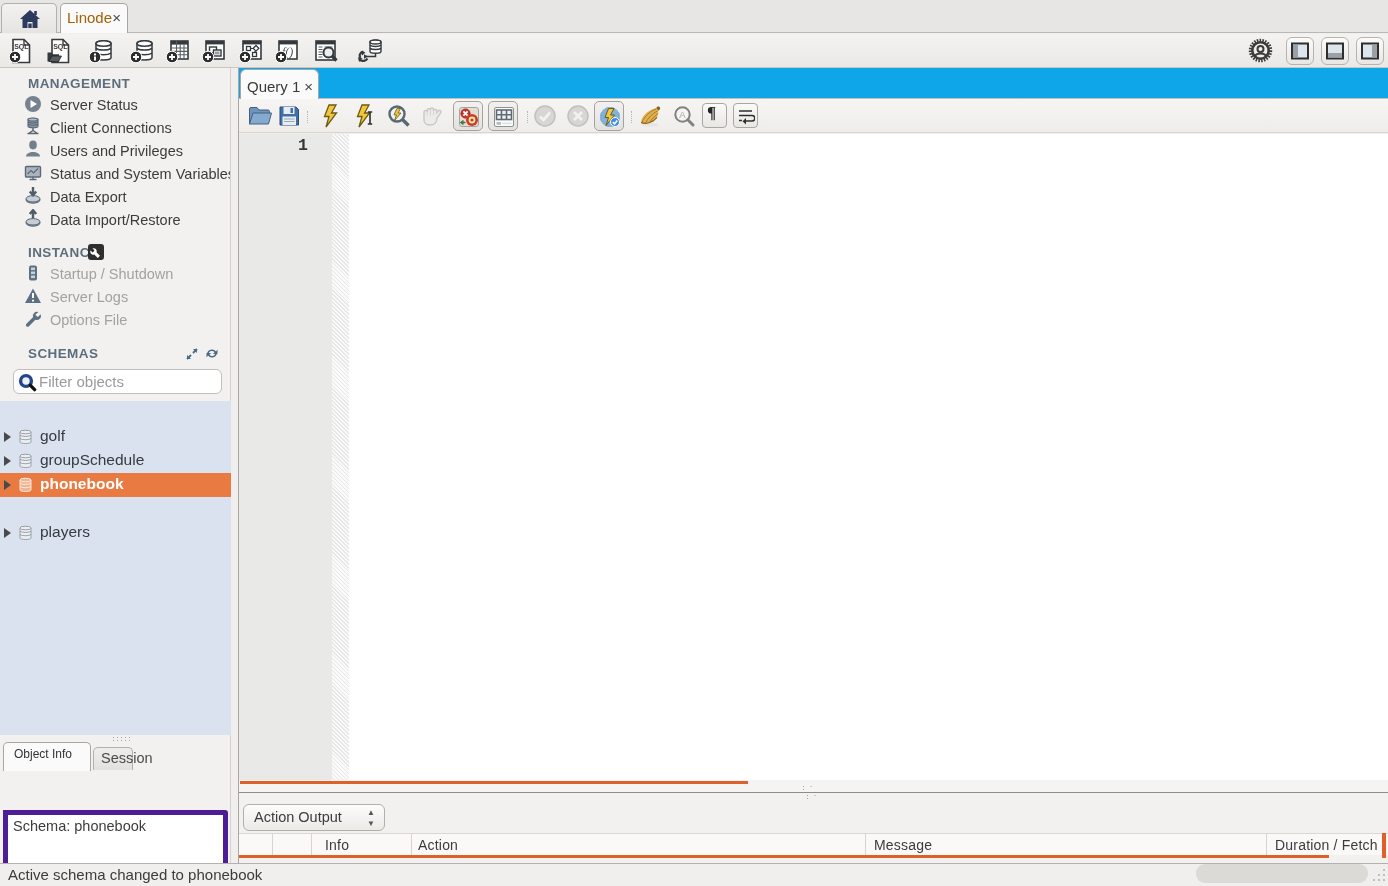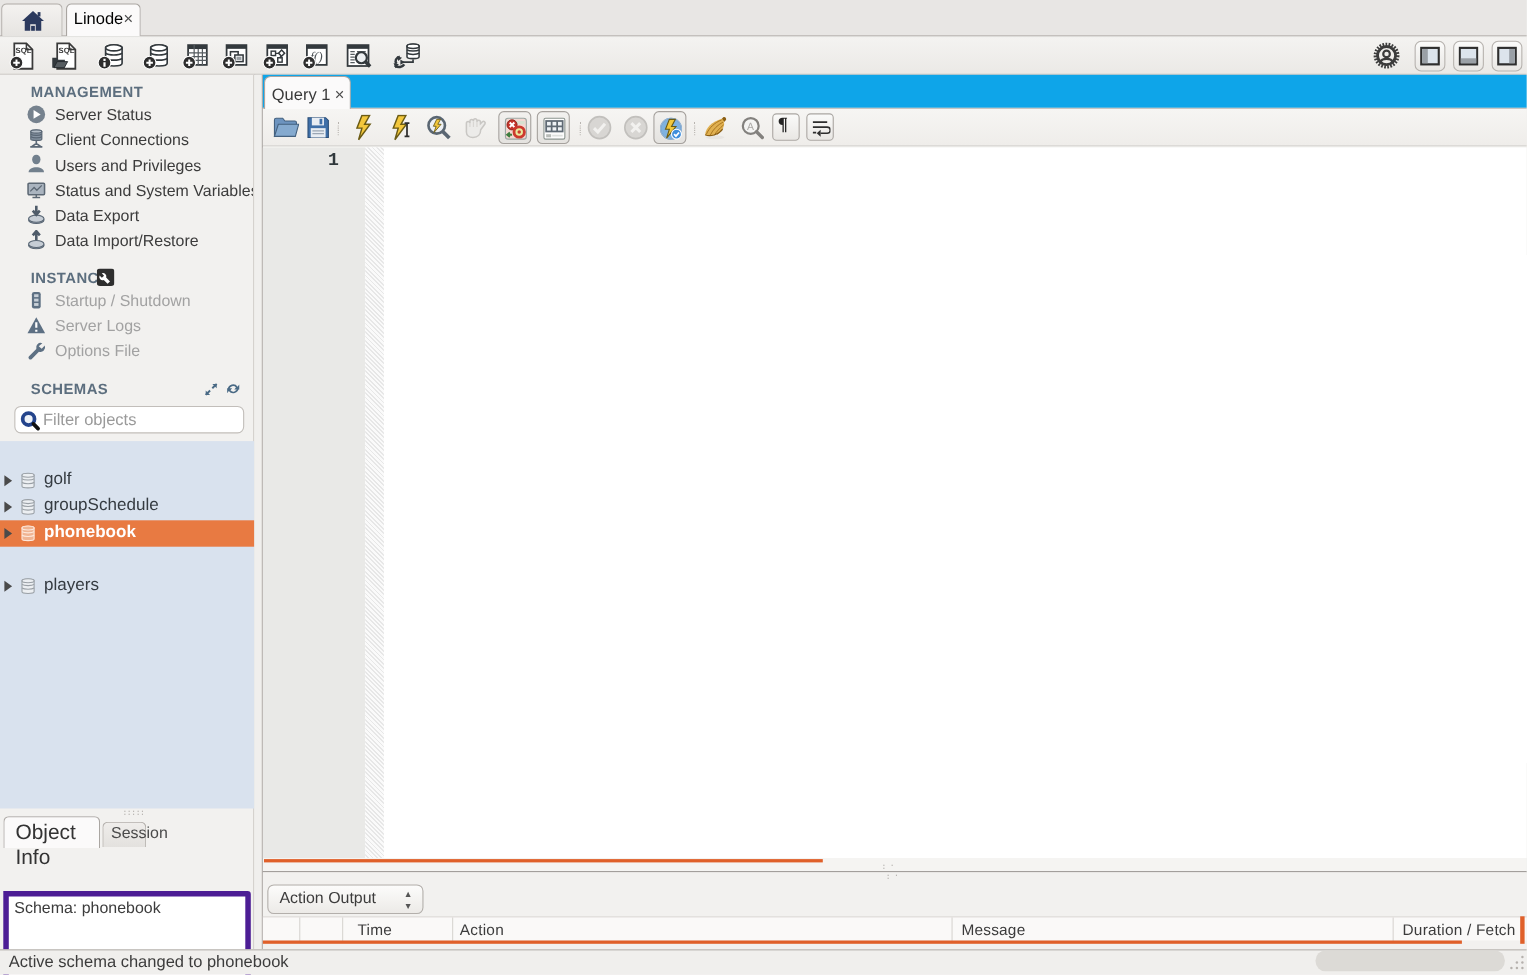--- a/index.html
+++ b/index.html
@@ -5,21 +5,21 @@
 * { margin:0; padding:0; box-sizing:border-box; }
 html,body { width:1388px; height:886px; overflow:hidden; font-family:"Liberation Sans",sans-serif; background:#f0efed; }
 .abs { position:absolute; }
 #app { position:relative; width:1388px; height:886px; }
 
 
 #toptabs { position:absolute; left:0; top:0; width:1388px; height:33px; background:#e8e6e4; border-bottom:1px solid #bbb7b3; }
 .ttab { position:absolute; top:3px; height:30px; border:1px solid #b3afab; border-bottom:none; border-radius:5px 5px 0 0; }
 #hometab { left:1px; width:56px; background:linear-gradient(#f4f2f0,#e6e4e1); }
 #linodetab { left:60px; width:68px; background:#fbfafa; border-color:#a9a5a1; z-index:2; }
-#linodetab .lbl { position:absolute; left:6px; top:5px; font-size:15px; color:#000000; }
+#linodetab .lbl { position:absolute; left:6px; top:5px; font-size:15px; color:#a16207; }
 #linodetab .x { position:absolute; right:6px; top:5px; font-size:15px; color:#4a4a4a; }
 
 
 #maintb { position:absolute; left:0; top:34px; width:1388px; height:34px; background:linear-gradient(#f4f3f1,#ebe9e6); border-bottom:1px solid #c9c5c1; }
 .mico { position:absolute; top:4px; width:26px; height:26px; }
 
 
 .panelbtn { position:absolute; top:3px; width:28px; height:28px; border:1px solid #b7b3af; border-radius:6px; background:linear-gradient(#fbfbfa,#e9e7e4); }
 .panelbtn svg { position:absolute; left:4px; top:4px; }
 
@@ -39,21 +39,21 @@
 #tree { position:absolute; left:0; top:401px; width:231px; height:334px; background:#d9e2ee; }
 .trow { position:absolute; left:0; width:231px; height:24px; }
 .trow .arr { position:absolute; left:4px; top:7px; width:0; height:0; border-left:7px solid #4a4a4a; border-top:5px solid transparent; border-bottom:5px solid transparent; }
 .trow .txt { position:absolute; left:40px; top:2px; font-size:15.5px; color:#353b41; }
 .trow.sel { background:#e87a42; }
 .trow.sel .txt { color:#fff; font-weight:bold; }
 .trow .dbi { position:absolute; left:17px; top:3px; }
 
 
 #oitab { position:absolute; left:3px; top:742px; width:88px; height:29px; background:#fbfafa; border:1px solid #aaa6a2; border-bottom:none; border-radius:5px 5px 0 0; z-index:2; }
-#oitab .t { position:absolute; left:10px; top:4px; font-size:19px; color:#333; }
+#oitab .t { position:absolute; left:10px; top:4px; font-size:12px; color:#333; }
 #sestab { position:absolute; left:93px; top:747px; width:40px; height:23px; background:linear-gradient(#efedeb,#e3e1de); border:1px solid #b3afab; border-bottom:none; border-radius:5px 5px 0 0; }
 #sestab .t { position:absolute; left:7px; top:2px; font-size:14.5px; color:#4a4a4a; }
 #oibox { position:absolute; left:3px; top:770px; width:225px; height:89px; background:#fff; border:5px solid #4c1d95; border-radius:0 3px 3px 3px;margin-top:40px; }
 #oibox .t { position:absolute; left:5px; top:3px; font-size:14.5px; color:#3c3c3c; }
 
 
 #content { position:absolute; left:239px; top:68px; width:1149px; height:795px; }
 #qtabbar { position:absolute; left:0; top:0; width:1149px; height:30px; background:#0ea5e9; }
 #qtab { position:absolute; left:1px; top:1px; width:79px; height:30px; background:#fbfafa; border:1px solid #a9a5a1; border-bottom:none; border-radius:6px 6px 0 0; z-index:3; }
 #qtab .lbl { position:absolute; left:6px; top:8px; font-size:15px; color:#3a3a3a; }
@@ -510,21 +510,21 @@
       </div>
     <div id="divline"></div>
     <div id="outpanel">
       <div id="aobtn">
           <span class="t">Action Output</span>
           <span class="sp">▲<br>▼</span>
         </div>
       <div id="ohdr">
         <div class="div" style="left:33px"></div>
         <div class="div" style="left:72px"></div>
-        <div class="col" style="left:86px">Time</div>
+        <div class="col" style="left:86px">Info</div>
         <div class="div" style="left:172px"></div>
         <div class="col" style="left:179px">Action</div>
         <div class="div" style="left:626px"></div>
         <div class="col" style="left:635px">Message</div>
         <div class="div" style="left:1027px"></div>
         <div class="col" style="left:1036px">Duration / Fetch</div>
       </div>
       <div id="ohdrline"></div>
       <div id="ovscroll"></div>
     </div>

